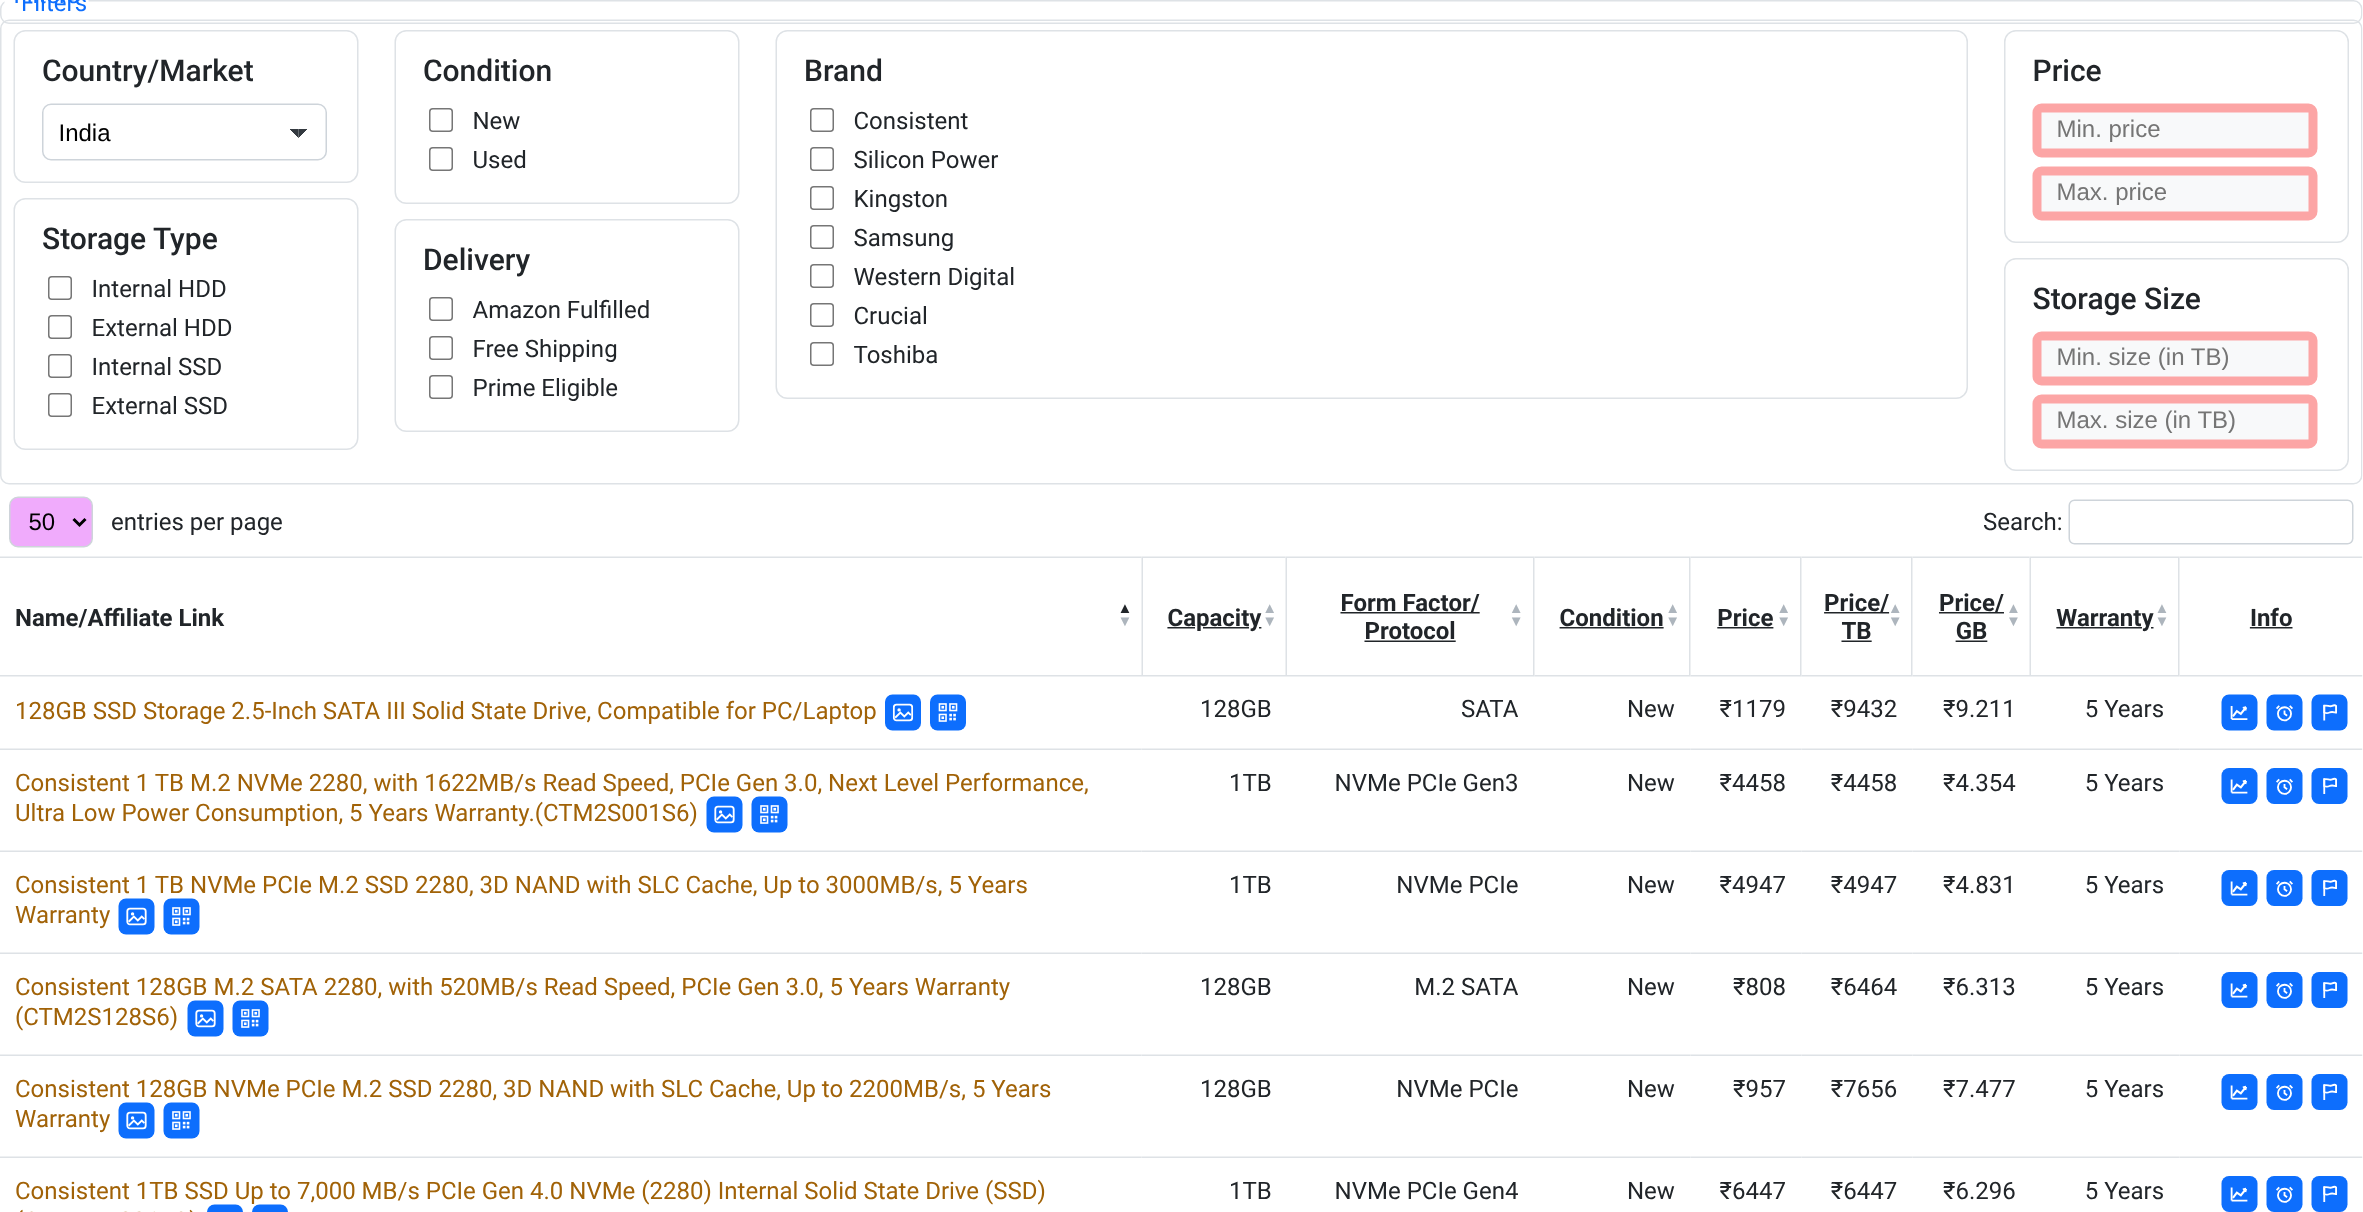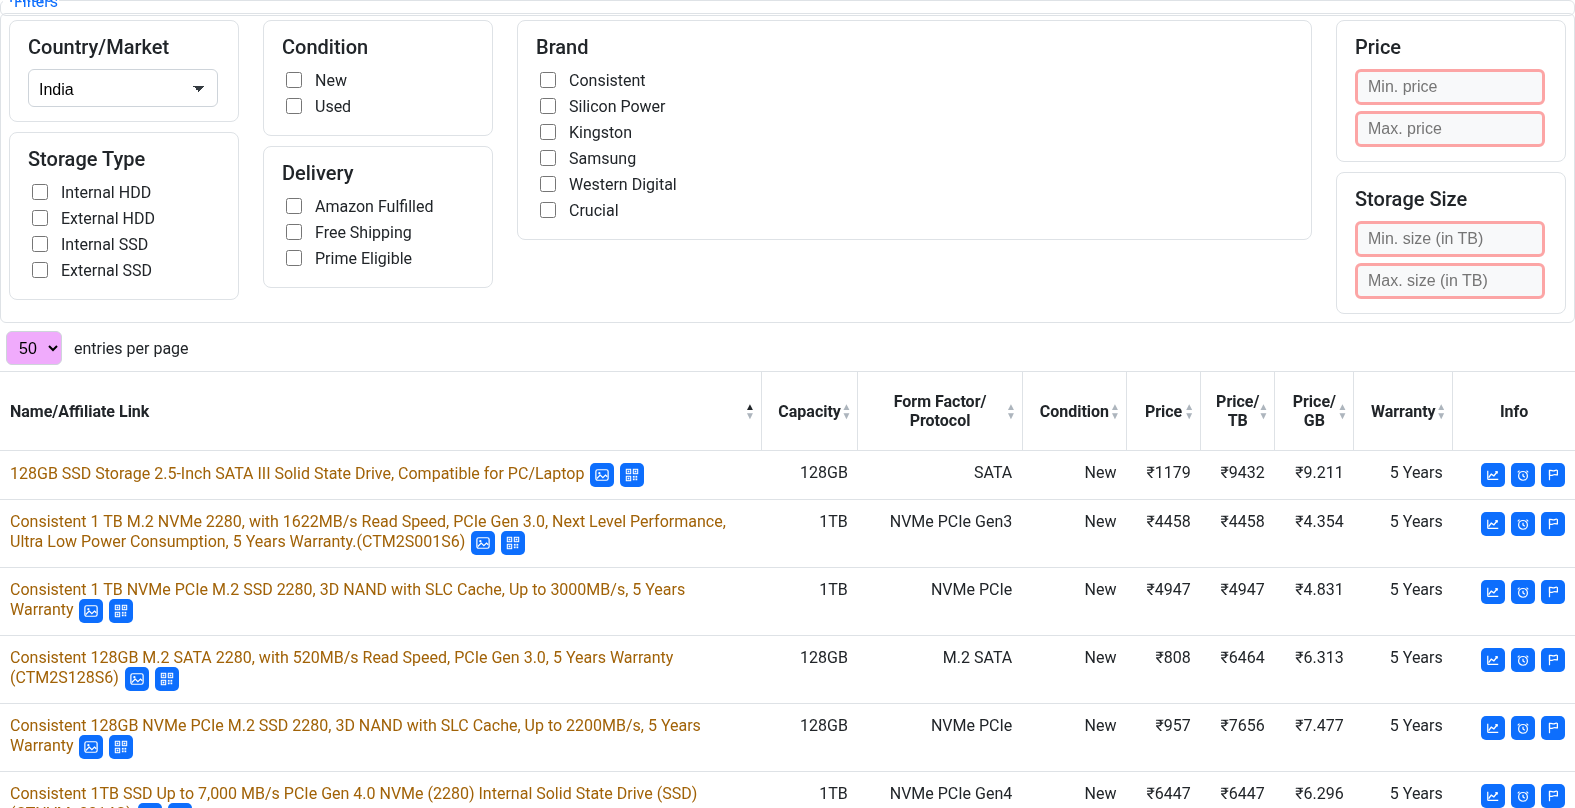--- a/index.html
+++ b/index.html
@@ -53,21 +53,21 @@
     display: flex; align-items: center;
     gap: 10px;
     margin: 4px 0; font-size: 16px;
   }
   .check-row input[type="checkbox"] {
     width: 16px; height: 16px;
     border: 1px solid #adb5bd; border-radius: 3px;
   }
   .num-input {
     width: 190px; height: 36px;
-    border: 3px solid #fca5a5; border-radius: 6px;
+    border: 6px solid #fca5a5; border-radius: 6px;
     padding: 0 10px; font-size: 16px; background: #f8f9fa;
     color: #6c757d;
   }
   .num-group { display: flex; flex-direction: column; gap: 6px; }
 
   .table-controls {
     display: flex; justify-content: space-between; align-items: center;
     padding: 8px 6px 6px;
     font-size: 16px;
   }
@@ -89,21 +89,21 @@
   table.data th {
     font-weight: 700;
     padding: 20px 10px;
     text-align: center;
     vertical-align: middle;
     border-bottom: 1px solid #dee2e6;
     position: relative;
     white-space: normal;
   }
   table.data th.left { text-align: left; }
-  table.data th + th { border-left: 1px solid #dee2e6; }
+  table.data th + th { border-left: 1px solid #dee2e6; text-decoration: underline; }
   table.data td {
     padding: 12px 10px;
     vertical-align: top;
     text-align: right;
     border-bottom: 1px solid #dee2e6;
   }
   table.data td.left { text-align: left; }
   .sort-arrows {
     position: absolute; right: 6px; top: 50%; transform: translateY(-50%);
     display: flex; flex-direction: column; gap: 1px;
@@ -266,20 +266,24 @@
               <span>Samsung</span>
             </label>
             <label class="check-row">
               <input type="checkbox" style="">
               <span>Western Digital</span>
             </label>
             <label class="check-row">
               <input type="checkbox" style="">
               <span>Crucial</span>
             </label>
+            <label class="check-row">
+              <input type="checkbox" style="">
+              <span>Toshiba</span>
+            </label>
           </div>
     </div>
 
     <div class="filter-col">
       <div class="card" style="width:230px;">
         <h3>Price</h3>
         <div class="num-group">
           <input type="number" class="num-input" placeholder="Min. price" style="">
           <input type="number" class="num-input" placeholder="Max. price" style="">
         </div>
@@ -293,20 +297,24 @@
       </div>
     </div>
   </div>
 
   <div class="table-controls">
     <div>
       <select class="entries-select">
         <option>50</option>
       </select>
       <span style="margin-left:8px;">entries per page</span>
+    </div>
+    <div>
+      <span>Search:</span>
+      <input class="search-input" style="">
     </div>
   </div>
 
   <table class="data">
     <thead>
       <tr id="thead-row">
             <th class="left"><span>Name/Affiliate Link</span><span class="sort-arrows asc">
                 <span class="up">▲</span>
                 <span class="down">▼</span>
               </span></th>

